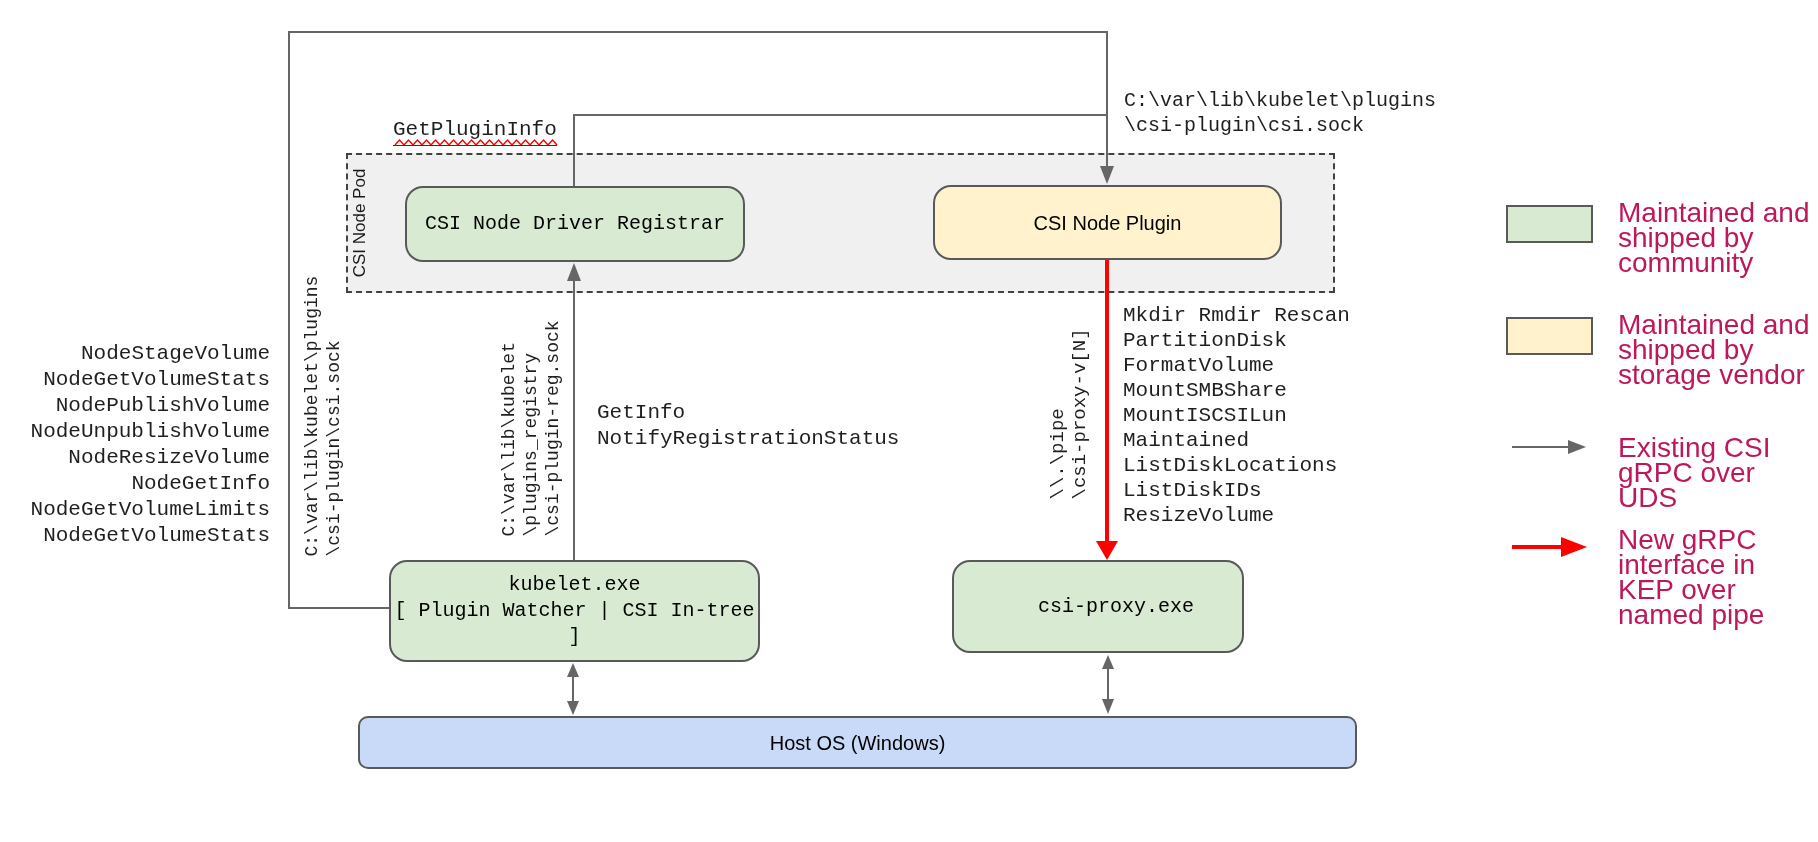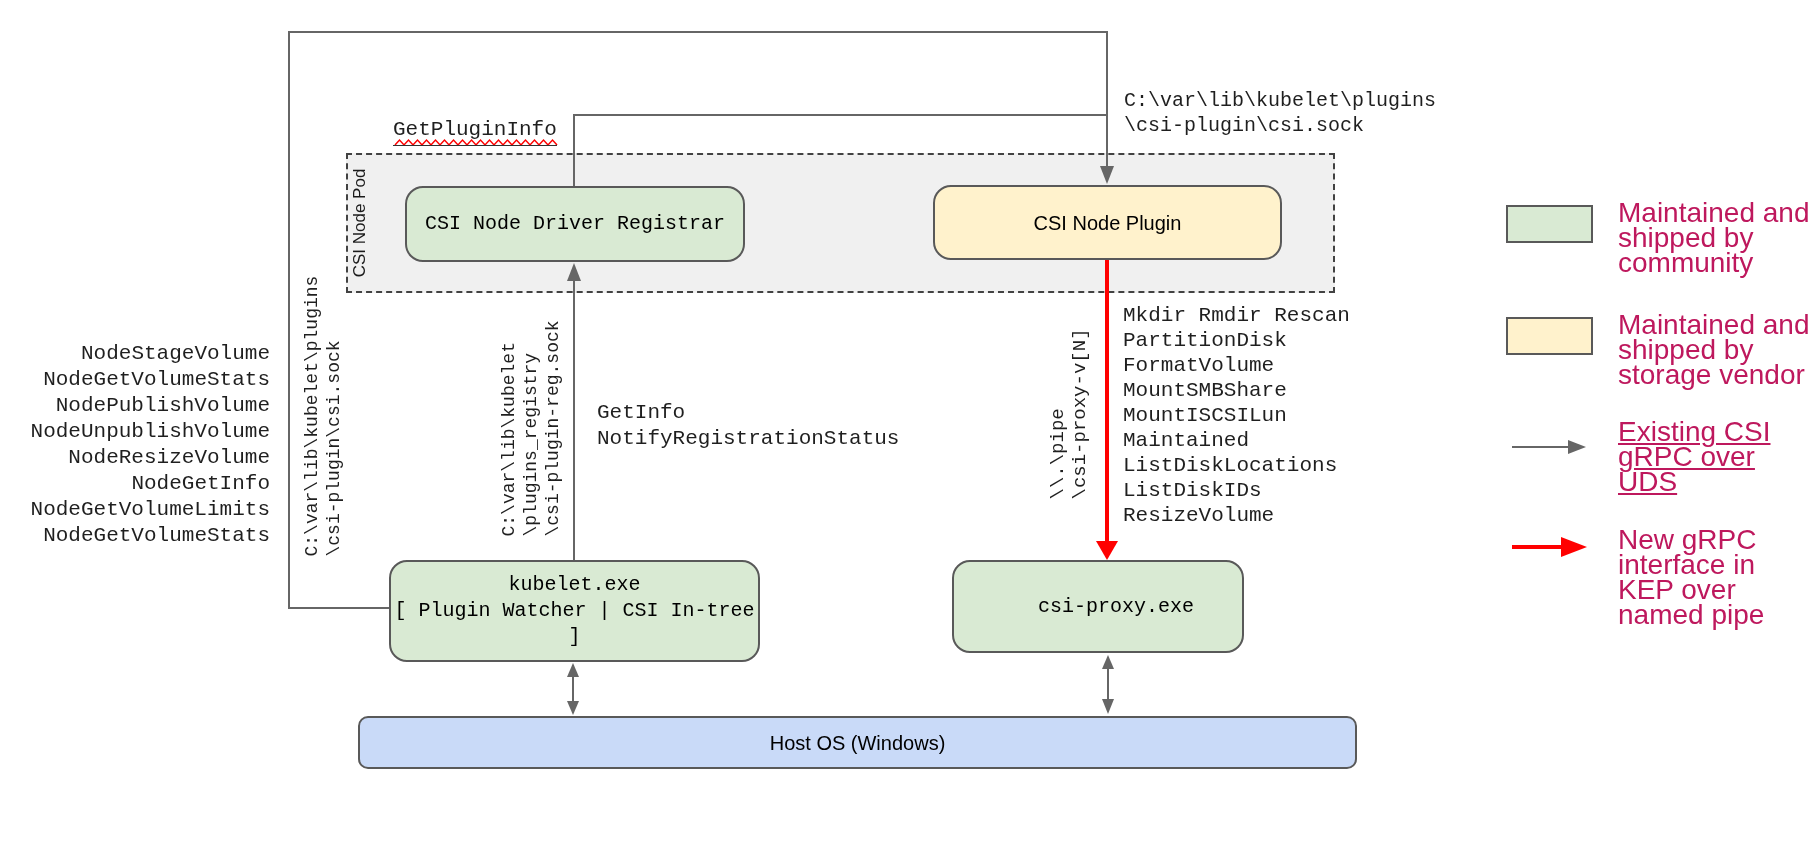--- a/index.html
+++ b/index.html
@@ -158,21 +158,21 @@
   <div class="swatch green" style="left:1506px; top:205px;"></div>
   <div class="lbl legend-text pre" style="left:1618px; top:200px;">Maintained and
 shipped by
 community</div>
 
   <div class="swatch yellow" style="left:1506px; top:317px;"></div>
   <div class="lbl legend-text pre" style="left:1618px; top:312px;">Maintained and
 shipped by
 storage vendor</div>
 
-  <div class="lbl legend-text pre" style="left:1618px; top:419px;text-decoration:underline;">Existing CSI
+  <div class="lbl legend-text pre" style="left:1618px; top:435px;">Existing CSI
 gRPC over
 UDS</div>
 
   <div class="lbl legend-text pre" style="left:1618px; top:527px;">New gRPC
 interface in
 KEP over
 named pipe</div>
 
 </div>
 

